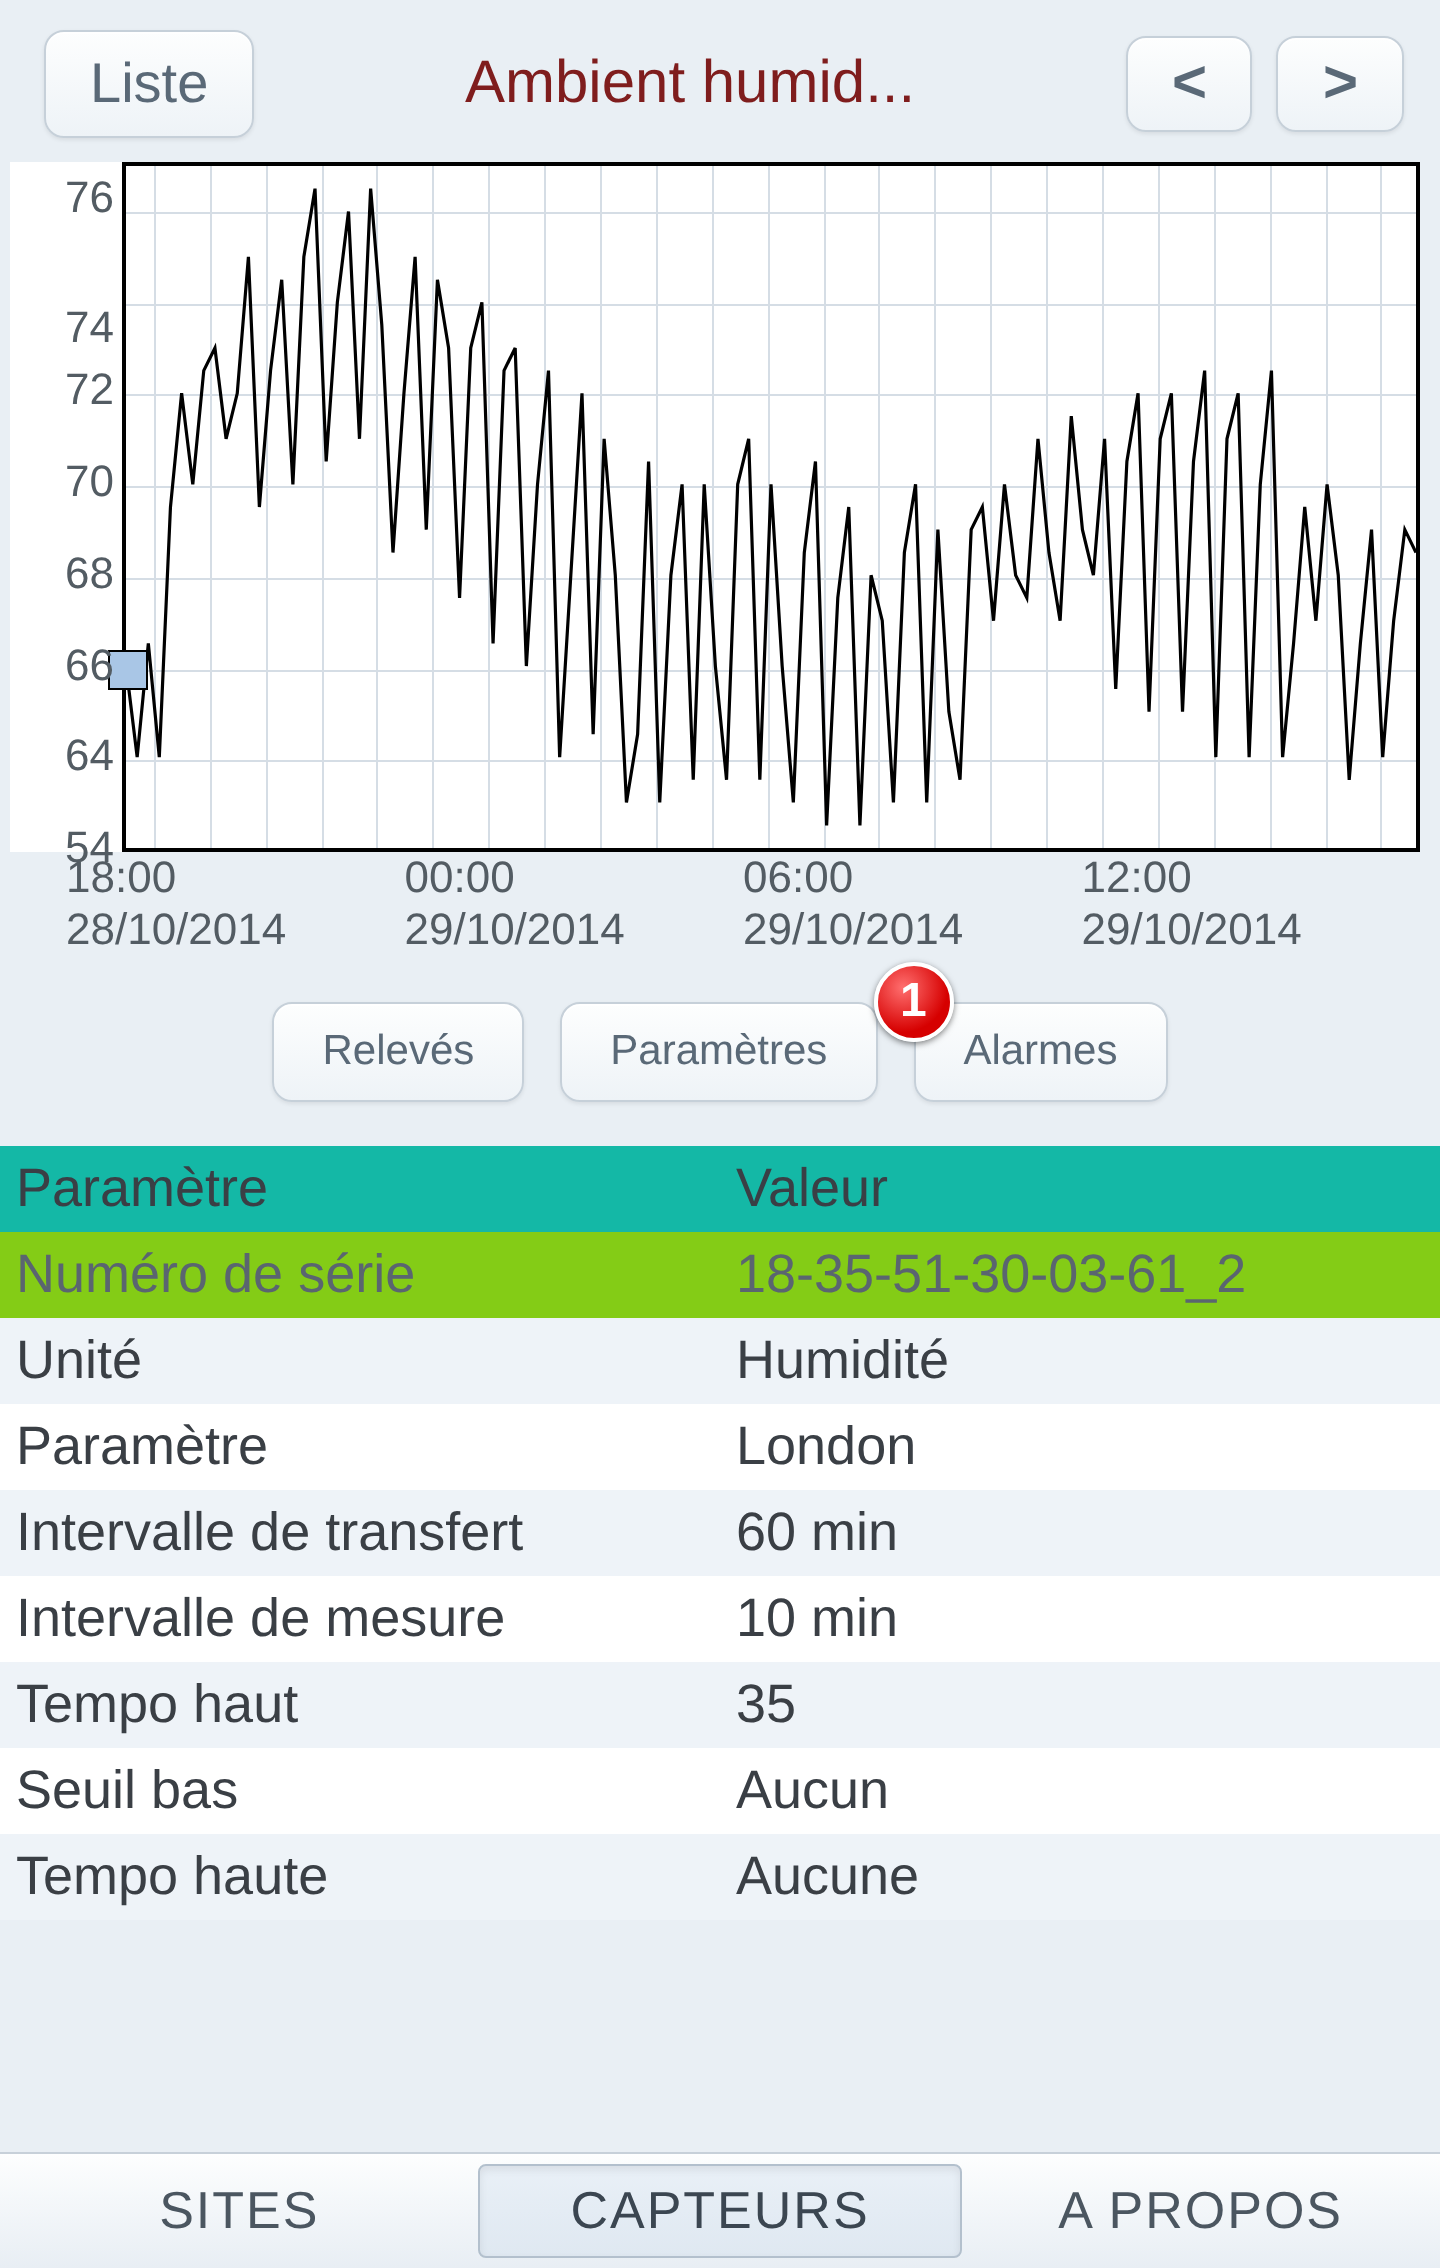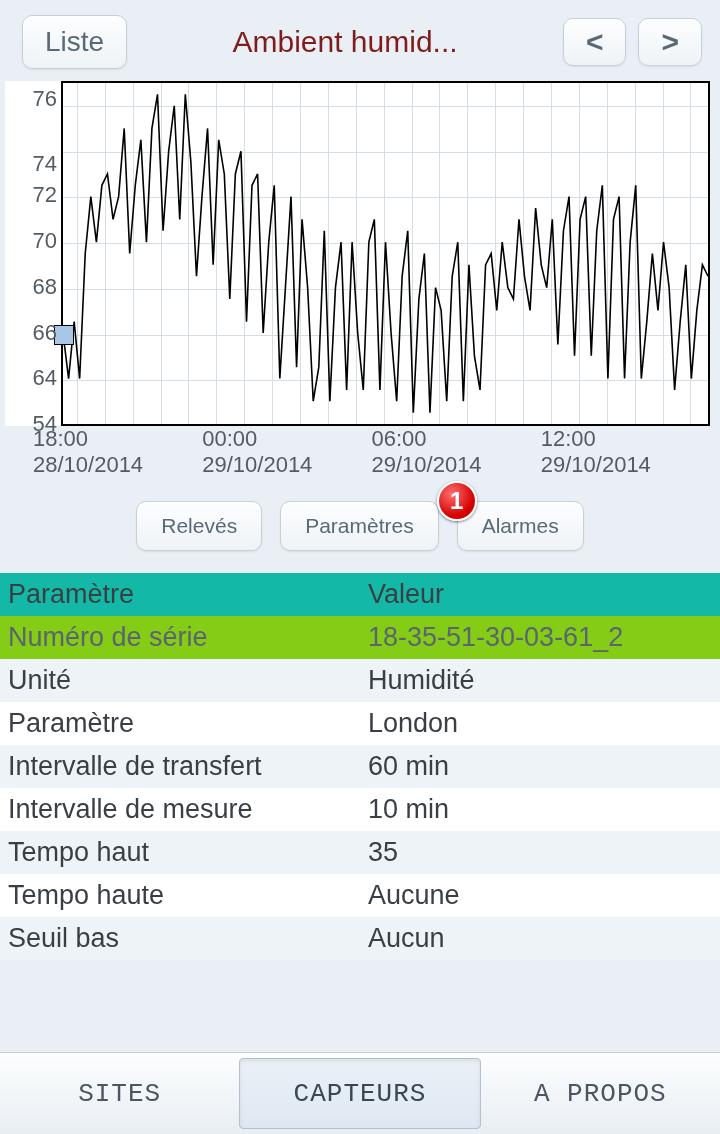--- a/index.html
+++ b/index.html
@@ -79,22 +79,21 @@
   .params tbody tr:nth-child(even) td { background: #eef3f8; }
   .params tbody tr.selected td { background: #84cc16; color: #5a6570; }
   .params td:first-child, .params th:first-child { width: 50%; }
 
   
   .bottomnav {
     margin-top: auto;
     display: flex;
     border-top: 1px solid #c7d0d9;
     background: linear-gradient(#fdfefe, #e8eef4);
-    height: 82px;
-    font-family: Liberation Mono, monospace;
+    height: 58px;
   }
   .bottomnav .tab {
     flex: 1;
     display: flex; align-items: center; justify-content: center;
     font-size: 26px;
     letter-spacing: 1px;
     color: #4b5660;
     cursor: pointer;
   }
   .bottomnav .tab.active {
@@ -221,26 +220,26 @@
       </tr>
       <tr>
         <td>Intervalle de mesure</td>
         <td>10 min</td>
       </tr>
       <tr>
         <td>Tempo haut</td>
         <td>35</td>
       </tr>
       <tr>
+        <td>Seuil bas</td>
+        <td>Aucun</td>
+      </tr>
+      <tr>
         <td>Tempo haute</td>
         <td>Aucune</td>
-      </tr>
-      <tr>
-        <td>Seuil bas</td>
-        <td>Aucun</td>
       </tr>
     </tbody>
 </table>
 
 <div class="bottomnav">
   <div class="tab">SITES</div>
   <div class="tab active">CAPTEURS</div>
   <div class="tab">A PROPOS</div>
 </div>
 

